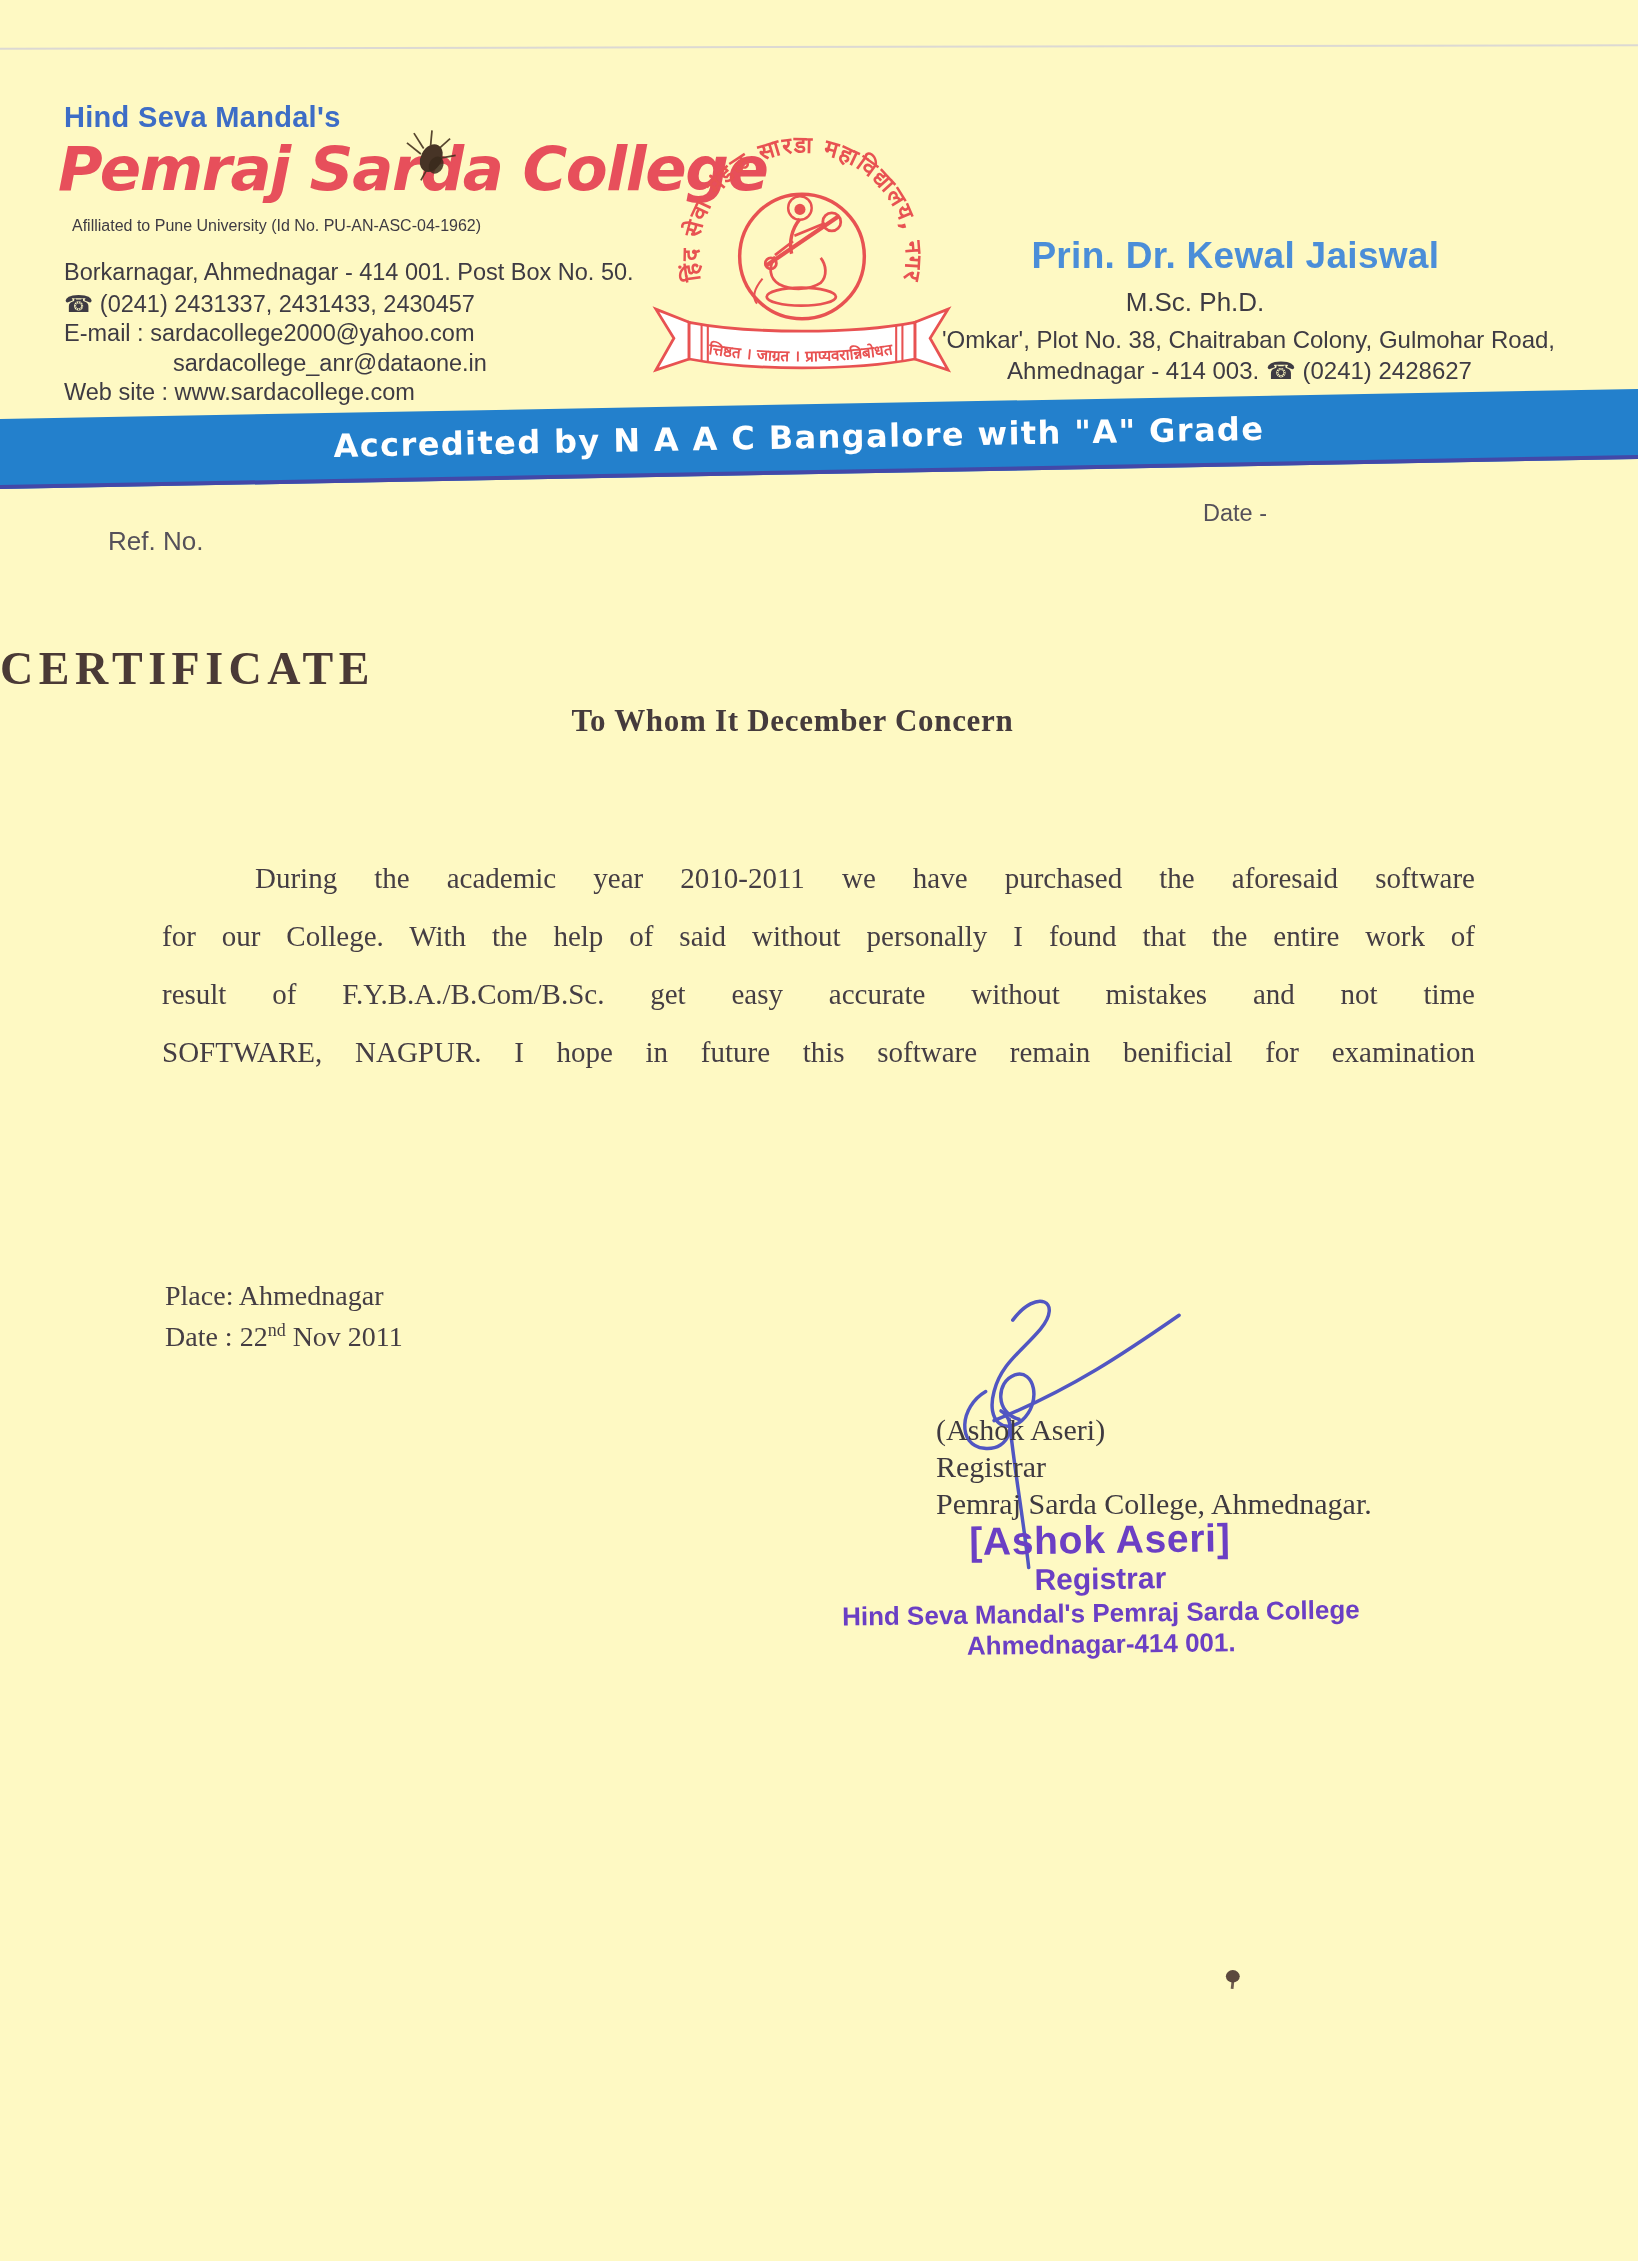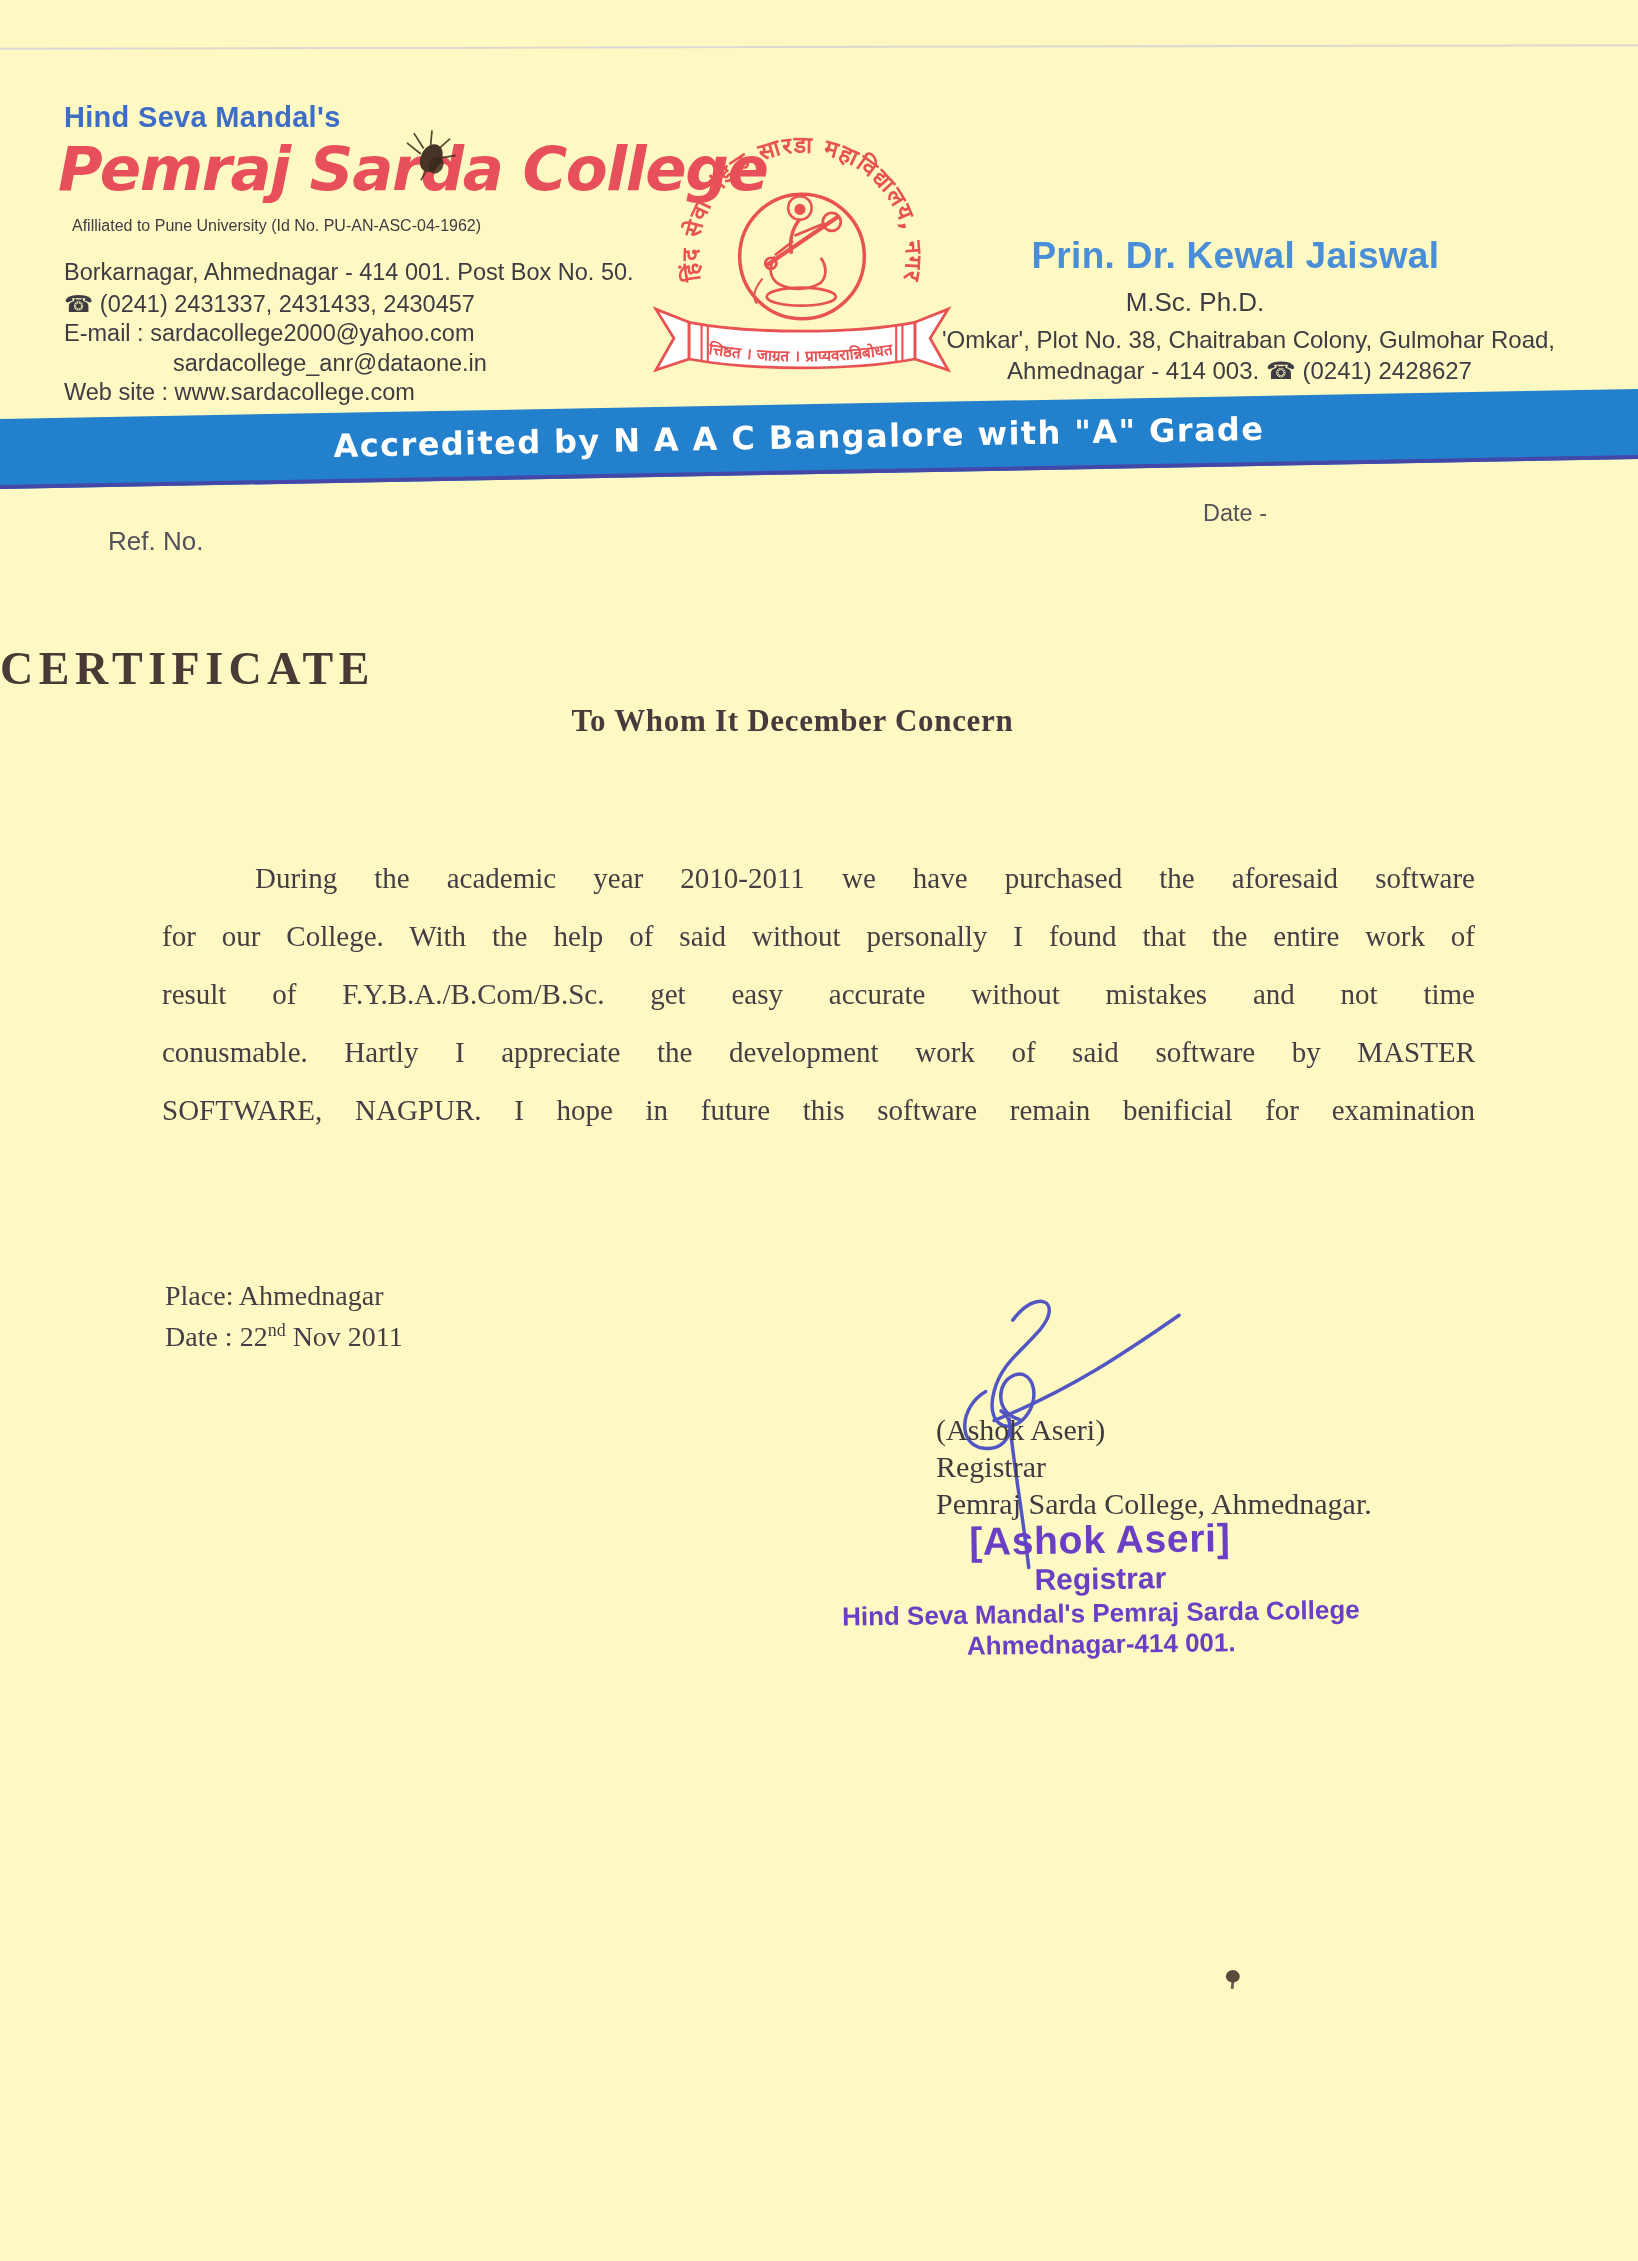--- a/index.html
+++ b/index.html
@@ -184,21 +184,20 @@
   <div class="abs ref-no">Ref. No.</div>
   <div class="abs date-label">Date -</div>
 
   <div class="abs doc-title">CERTIFICATE</div>
   <div class="abs doc-subtitle">To Whom It December Concern</div>
 
   <div class="abs body-block">
     <div class="body-line first">During the academic year 2010-2011 we have purchased the aforesaid software</div>
     <div class="body-line">for our College. With the help of said without personally I found that the entire work of</div>
     <div class="body-line">result of F.Y.B.A./B.Com/B.Sc. get easy accurate without mistakes and not time</div>
-    <div class="body-line">conusmable. Hartly I appreciate the development work of said software by MASTER</div>
     <div class="body-line">SOFTWARE, NAGPUR. I hope in future this software remain benificial for examination</div>
   </div>
 
   <div class="abs place-date">
     <div class="place-line">Place: Ahmednagar</div>
     <div class="date-line"><span>Date : 22</span><sup>nd</sup><span> Nov 2011</span></div>
   </div>
 
   <svg class="abs signature" viewBox="0 0 430 430">
     <g stroke="#5156c2" stroke-width="5" fill="none" stroke-linecap="round">

